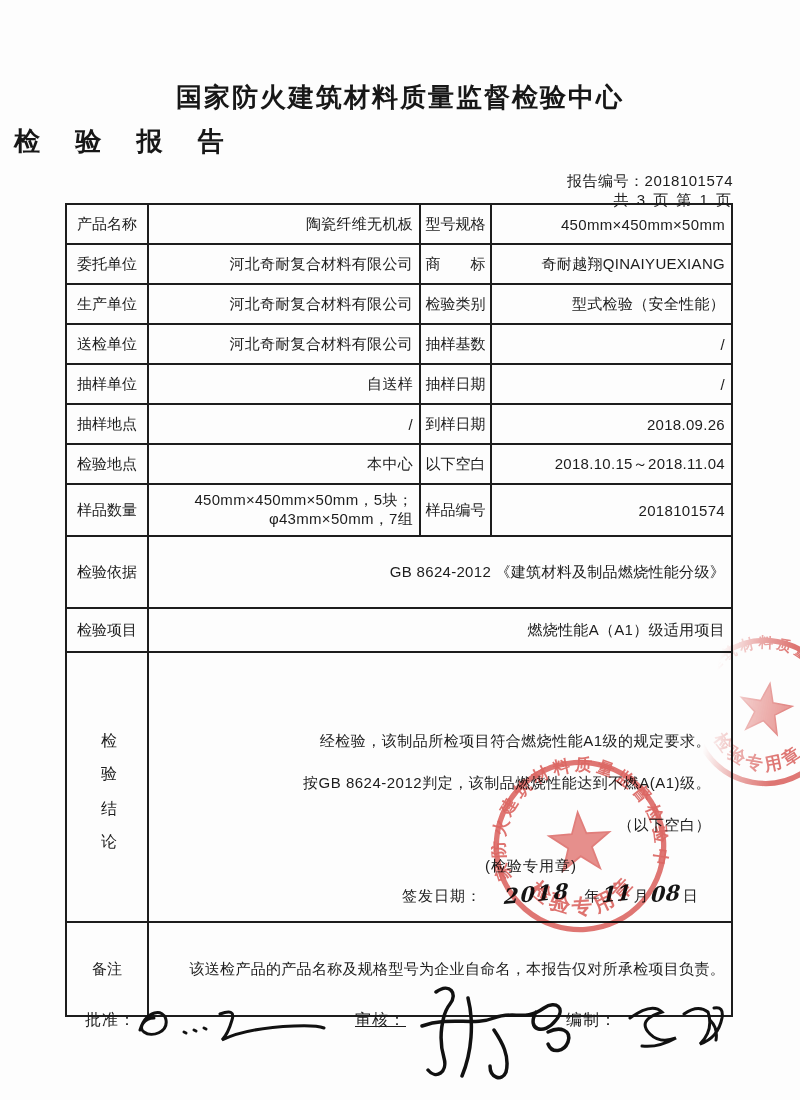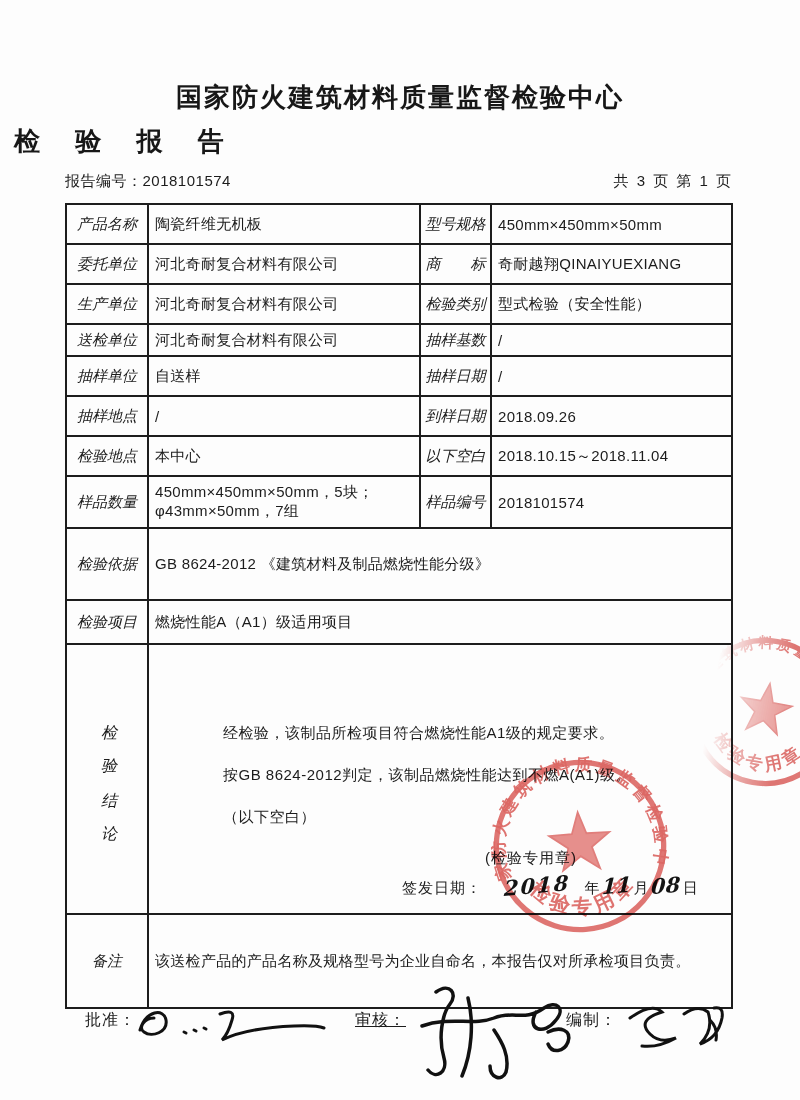--- a/index.html
+++ b/index.html
@@ -34,20 +34,21 @@
     color: #171717;
   }
 
   .meta-row {
     position: absolute;
     top: 172px; left: 65px; width: 668px;
     display: flex;
     justify-content: space-between;
     align-items: flex-end;
     font-size: 15px;
+    flex-direction: column;
   }
   .meta-left { letter-spacing: 0.5px; }
   .meta-right { letter-spacing: 2px; text-align: center; }
 
   table.report-table {
     position: absolute;
     top: 203px; left: 65px;
     width: 666px;
     border-collapse: collapse;
     table-layout: fixed;
@@ -55,24 +56,23 @@
   }
   .report-table td {
     border: 2px solid #1d1d1d;
     vertical-align: middle;
     overflow: hidden;
   }
   .report-table td.lbl {
     text-align: center;
     white-space: nowrap;
     padding: 0 2px;
-    font-style: italic;
   }
   .report-table td.val {
-    text-align: left;
+    text-align: right;
     padding: 2px 6px;
     letter-spacing: 0.3px;
   }
 
   .vert-lbl {
     writing-mode: vertical-rl;
     text-orientation: upright;
     letter-spacing: 34px;
     font-size: 16px;
     margin: 0 auto;
@@ -167,21 +167,21 @@
       <td class="val">河北奇耐复合材料有限公司</td>
       <td class="lbl">商　　标</td>
       <td class="val">奇耐越翔QINAIYUEXIANG</td>
     </tr>
     <tr style="height:40px">
       <td class="lbl">生产单位</td>
       <td class="val">河北奇耐复合材料有限公司</td>
       <td class="lbl">检验类别</td>
       <td class="val">型式检验（安全性能）</td>
     </tr>
-    <tr style="height:32px">
+    <tr style="height:40px">
       <td class="lbl">送检单位</td>
       <td class="val">河北奇耐复合材料有限公司</td>
       <td class="lbl">抽样基数</td>
       <td class="val">/</td>
     </tr>
     <tr style="height:40px">
       <td class="lbl">抽样单位</td>
       <td class="val">自送样</td>
       <td class="lbl">抽样日期</td>
       <td class="val">/</td>

